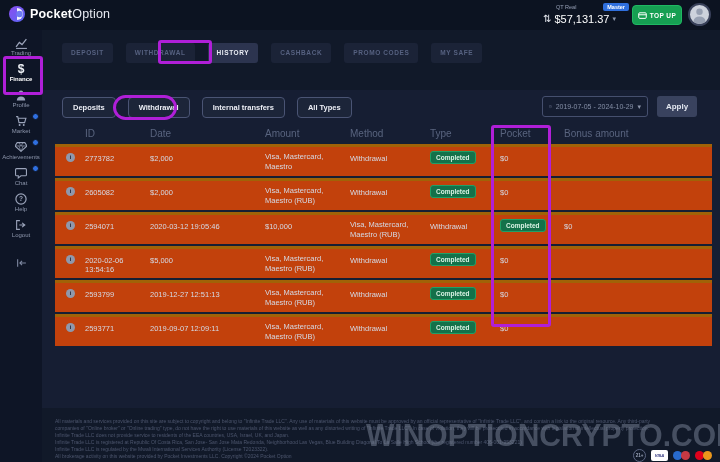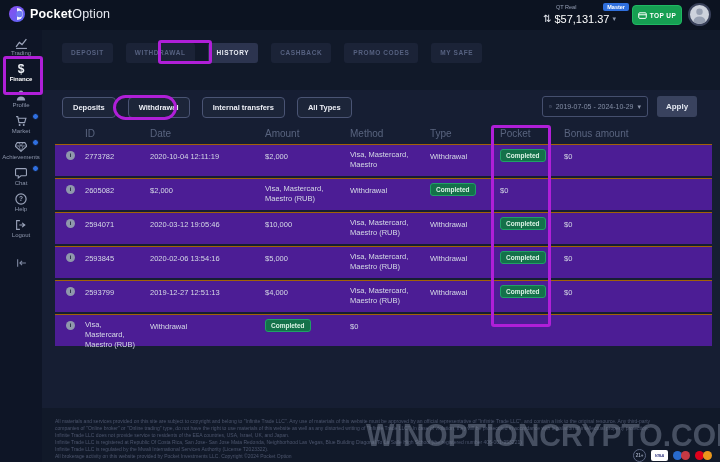--- a/index.html
+++ b/index.html
@@ -44,21 +44,21 @@
   .panel { position:absolute; left:0; top:60px; width:678px; height:318px; background:#161e33; }
   .subtabs { position:absolute; left:20px; top:7px; display:flex; gap:12px;justify-content:center; }
   .subtab { height:21px; line-height:19px; padding:0 10px; background:#1c2539; border:1px solid #4a5474; border-radius:4px; font-size:7.5px; font-weight:bold; color:#eceef5; cursor:pointer; white-space:nowrap; }
   .datepick { position:absolute; left:500px; top:6px; width:106px; height:21px; border:1px solid #454f6e; border-radius:3px; background:#151d31; display:flex; align-items:center; gap:4px; padding:0 6px; cursor:pointer; }
   .datepick .dtext { font-size:7px; color:#848ea6; white-space:nowrap; }
   .apply { position:absolute; left:615px; top:6px; width:40px; height:21px; background:#39425e; border-radius:3px; font-size:8px; font-weight:bold; color:#e3e7f0; display:flex; align-items:center; justify-content:center; cursor:pointer; }
 
   .tgrid { display:grid; grid-template-columns:30px 65px 115px 85px 80px 70px 64px 1fr; }
   .thead { position:absolute; left:13px; top:38px; width:657px; font-size:10px; color:#59647f; }
   .tbody { position:absolute; left:13px; top:54px; width:657px; }
-  .trow { height:32px; background:#4c1d95; border-top:1px solid #a16207; margin-bottom:2px; font-size:7.5px; color:#d5dae6; }
+  .trow { height:32px; background:#c2410c; border-top:3px solid #a16207; margin-bottom:2px; font-size:7.5px; color:#d5dae6; }
   .trow > div { padding-top:7px; }
   .cell-icon { padding-left:11px; padding-top:5px !important; }
   .info { display:inline-block; width:9px; height:9px; border-radius:50%; background:#8f98ac; color:#1a2135; font-size:6px; font-weight:bold; text-align:center; line-height:9px; cursor:pointer; }
   .info::before { content:"i"; }
   .cell-method { padding-top:5px !important; line-height:10px; padding-right:10px; }
   .cell-status { padding-top:4px !important; }
   .badge-done { display:inline-block; background:#14714a; border:1px solid #1fa066; color:#d9f2e4; font-size:6.5px; font-weight:bold; padding:2px 5px; border-radius:3px; }
 
   
   .legal { position:absolute; left:13px; top:388px; width:650px; font-size:5px; line-height:7px; color:#4d566e; }
@@ -231,21 +231,20 @@
       <div>Type</div>
       <div>Pocket</div>
       <div>Bonus amount</div>
     </div>
 
     <div class="tbody">
 
         <div class="trow tgrid">
           <div class="cell-icon"><span class="info"></span></div>
           <div>2773782</div>
-          <div>2020-10-04 12:11:19</div>
           <div>$2,000</div>
           <div class="cell-method">Visa, Mastercard, Maestro</div>
           <div>Withdrawal</div>
           <div class="cell-status"><span class="badge-done">Completed</span></div>
           <div>$0</div>
         </div>
 
         <div class="trow tgrid">
           <div class="cell-icon"><span class="info"></span></div>
           <div>2605082</div>
@@ -262,42 +261,42 @@
           <div>2020-03-12 19:05:46</div>
           <div>$10,000</div>
           <div class="cell-method">Visa, Mastercard, Maestro (RUB)</div>
           <div>Withdrawal</div>
           <div class="cell-status"><span class="badge-done">Completed</span></div>
           <div>$0</div>
         </div>
 
         <div class="trow tgrid">
           <div class="cell-icon"><span class="info"></span></div>
-          <div>2593845</div>
           <div>2020-02-06 13:54:16</div>
           <div>$5,000</div>
           <div class="cell-method">Visa, Mastercard, Maestro (RUB)</div>
           <div>Withdrawal</div>
           <div class="cell-status"><span class="badge-done">Completed</span></div>
           <div>$0</div>
         </div>
 
         <div class="trow tgrid">
           <div class="cell-icon"><span class="info"></span></div>
           <div>2593799</div>
           <div>2019-12-27 12:51:13</div>
-          <div>$4,000</div>
-          <div class="cell-method">Visa, Mastercard, Maestro (RUB)</div>
-          <div>Withdrawal</div>
-          <div class="cell-status"><span class="badge-done">Completed</span></div>
-          <div>$0</div>
-        </div>
-
-        <div class="trow tgrid">
-          <div class="cell-icon"><span class="info"></span></div>
+          <div class="cell-method">Visa, Mastercard, Maestro (RUB)</div>
+          <div>Withdrawal</div>
+          <div class="cell-status"><span class="badge-done">Completed</span></div>
+          <div>$0</div>
+        </div>
+
+        <div class="trow tgrid">
+          <div class="cell-icon"><span class="info"></span></div>
+          <div>2593771</div>
+          <div>2019-09-07 12:09:11</div>
           <div class="cell-method">Visa, Mastercard, Maestro (RUB)</div>
           <div>Withdrawal</div>
           <div class="cell-status"><span class="badge-done">Completed</span></div>
           <div>$0</div>
         </div>
       </div>
   </div>
 
   <div class="legal">
     <div>All materials and services provided on this site are subject to copyright and belong to "Infinite Trade LLC". Any use of materials of this website must be approved by an official representative of "Infinite Trade LLC", and contain a link to the original resource. Any third-party</div>

